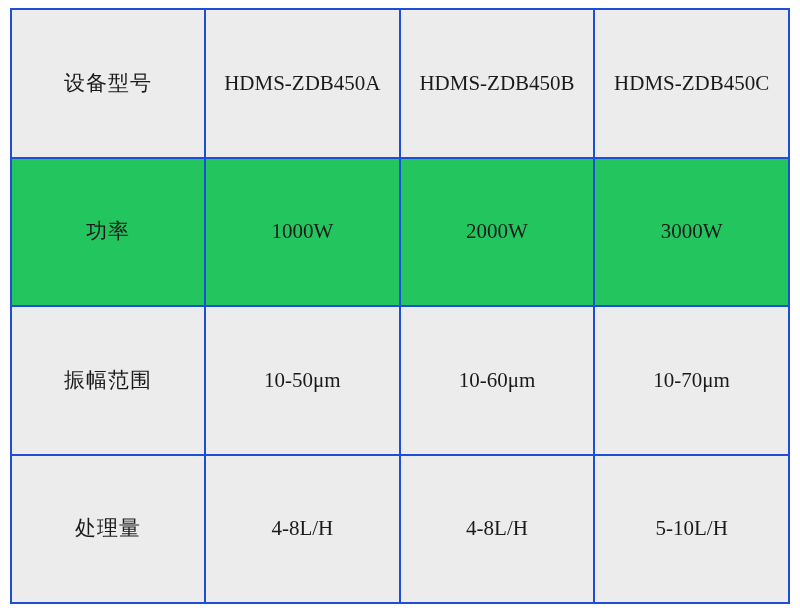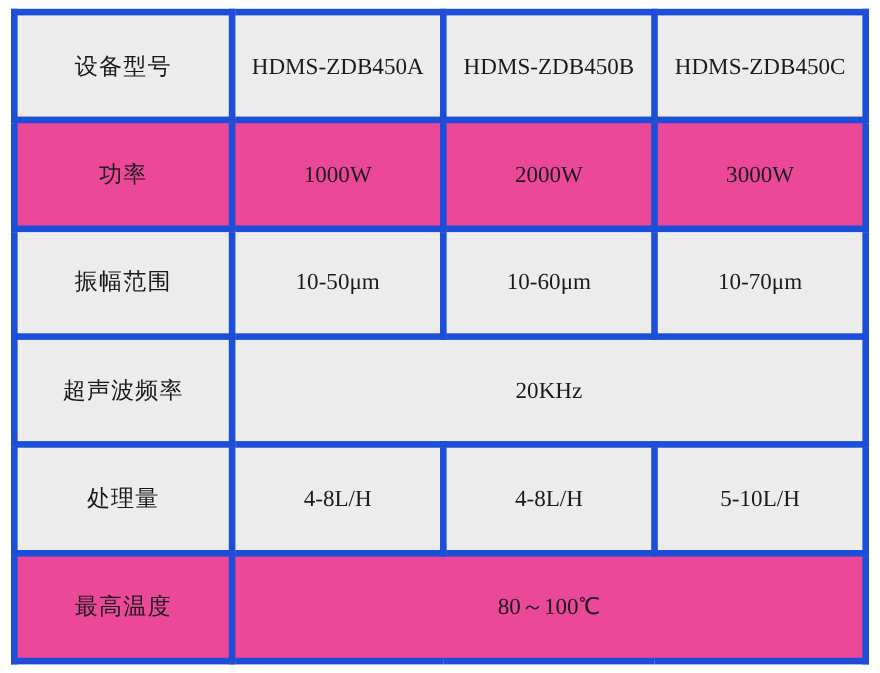--- a/index.html
+++ b/index.html
@@ -21,37 +21,37 @@
     display: flex;
     align-items: stretch;
   }
   table.spec-table {
     border-collapse: collapse;
     width: 100%;
     height: 100%;
     table-layout: fixed;
   }
   table.spec-table td {
-    border: 6px solid #1d4ed8;
+    border: 2px solid #1d4ed8;
     text-align: center;
     vertical-align: middle;
     font-size: 21px;
     line-height: 1.2;
     padding: 4px 6px;
     font-family: "Liberation Serif", serif;
   }
   td.label-cell {
     width: 180px;
     letter-spacing: 1px;
   }
   tr.shaded td {
     background: #ececed;
   }
   tr.plain td {
-    background: #ec4899;
+    background: #22c55e;
   }
 </style>
 </head>
 <body>
 
 <div class="spec-table-wrap">
   <table class="spec-table">
     <tbody>
         <tr class="shaded">
           <td class="label-cell">设备型号</td>
@@ -65,28 +65,20 @@
           <td class="value-cell">2000W</td>
           <td class="value-cell">3000W</td>
         </tr>
         <tr class="shaded">
           <td class="label-cell">振幅范围</td>
           <td class="value-cell">10-50μm</td>
           <td class="value-cell">10-60μm</td>
           <td class="value-cell">10-70μm</td>
         </tr>
         <tr class="shaded">
-          <td class="label-cell">超声波频率</td>
-          <td class="value-cell" colspan="3">20KHz</td>
-        </tr>
-        <tr class="shaded">
           <td class="label-cell">处理量</td>
           <td class="value-cell">4-8L/H</td>
           <td class="value-cell">4-8L/H</td>
           <td class="value-cell">5-10L/H</td>
-        </tr>
-        <tr class="plain">
-          <td class="label-cell">最高温度</td>
-          <td class="value-cell" colspan="3">80～100℃</td>
         </tr>
       </tbody>
   </table>
 </div>
 
 </body></html>

